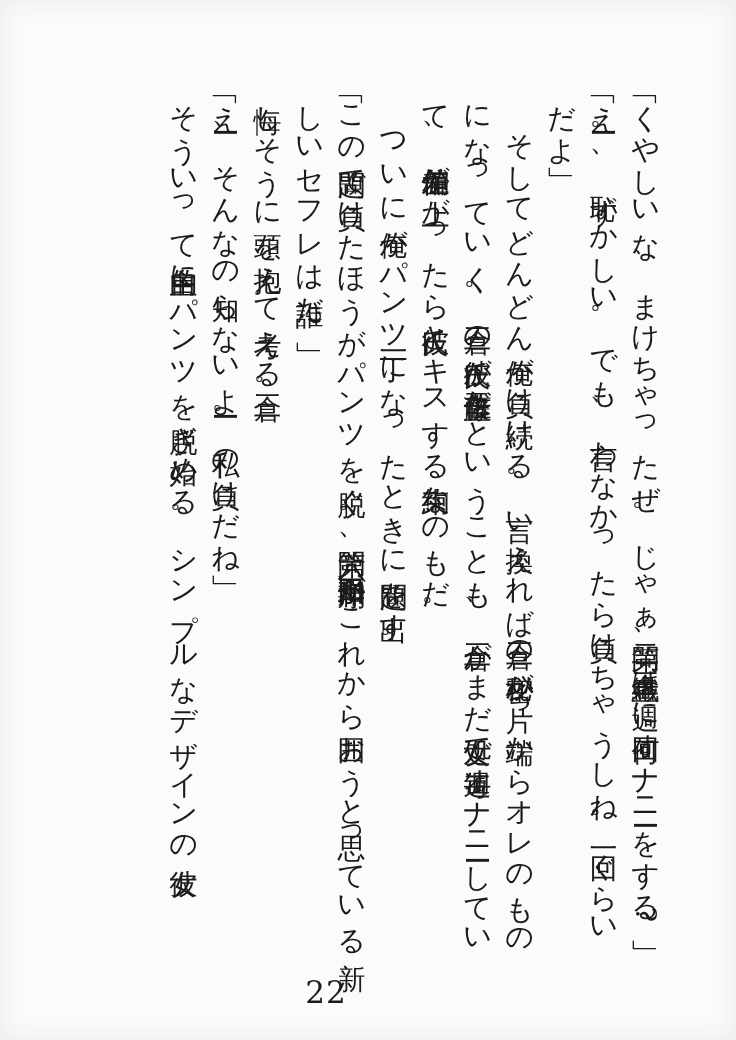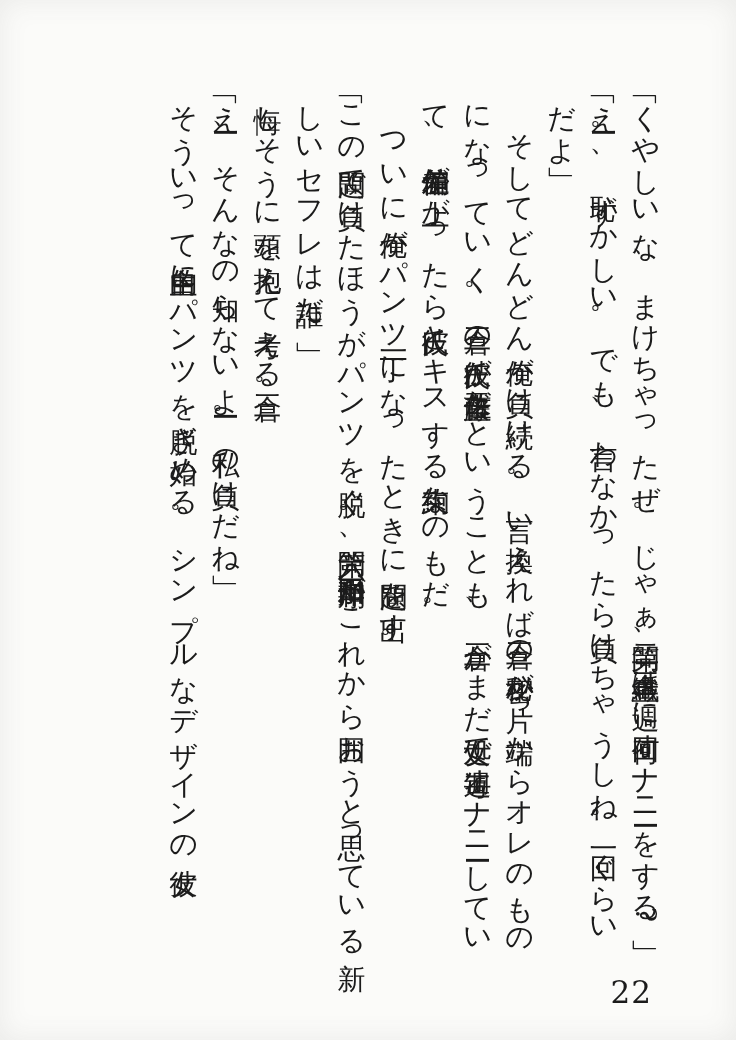--- a/index.html
+++ b/index.html
@@ -45,21 +45,21 @@
     padding: 0;
   }
   .text-block p.indent {
     text-indent: 1em;
   }
   .page-number {
     position: absolute;
     left: 0;
     width: 652px;
     bottom: 30px;
-    text-align: right;
+    text-align: center;
     font-size: 31px;
     color: #1b1b1b;
     letter-spacing: 1px;
   }
 </style>
 </head>
 <body>
 
 <div class="page" style="background: rgb(251, 251, 249);">
   <div class="text-block" style="color: rgb(27, 27, 27);">

